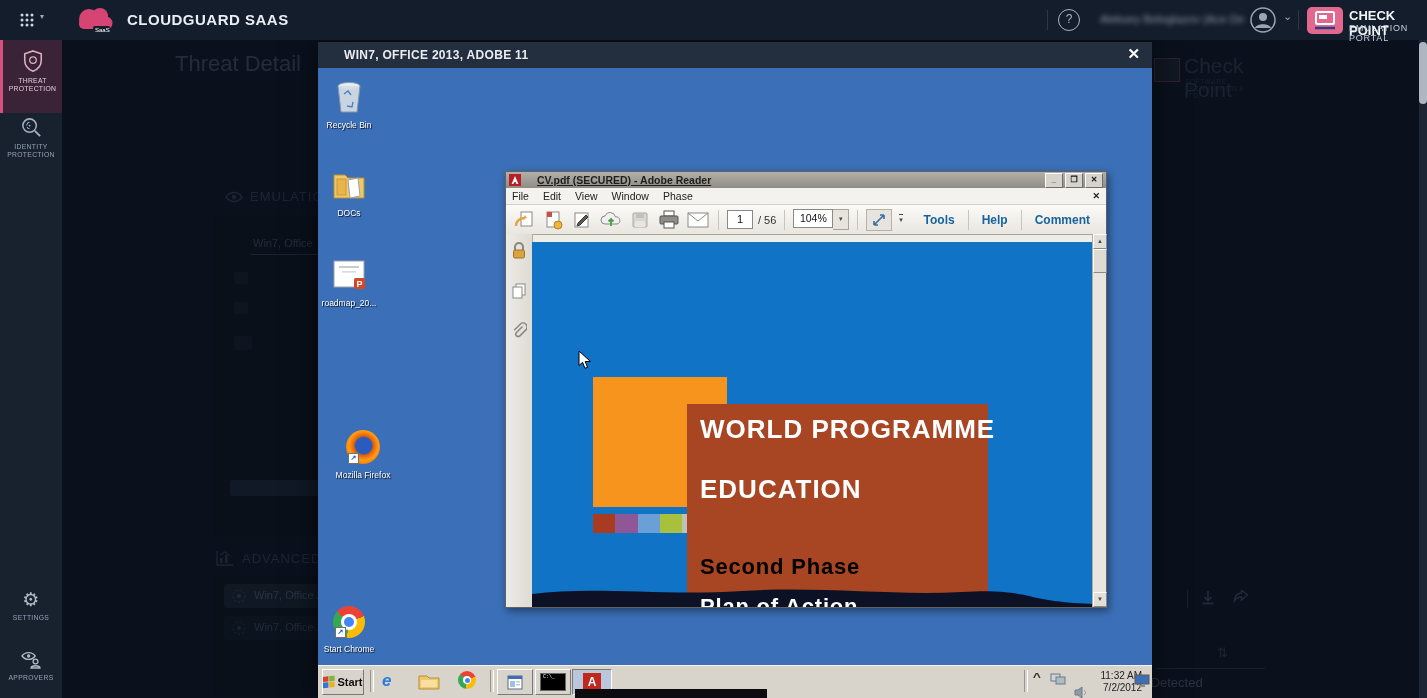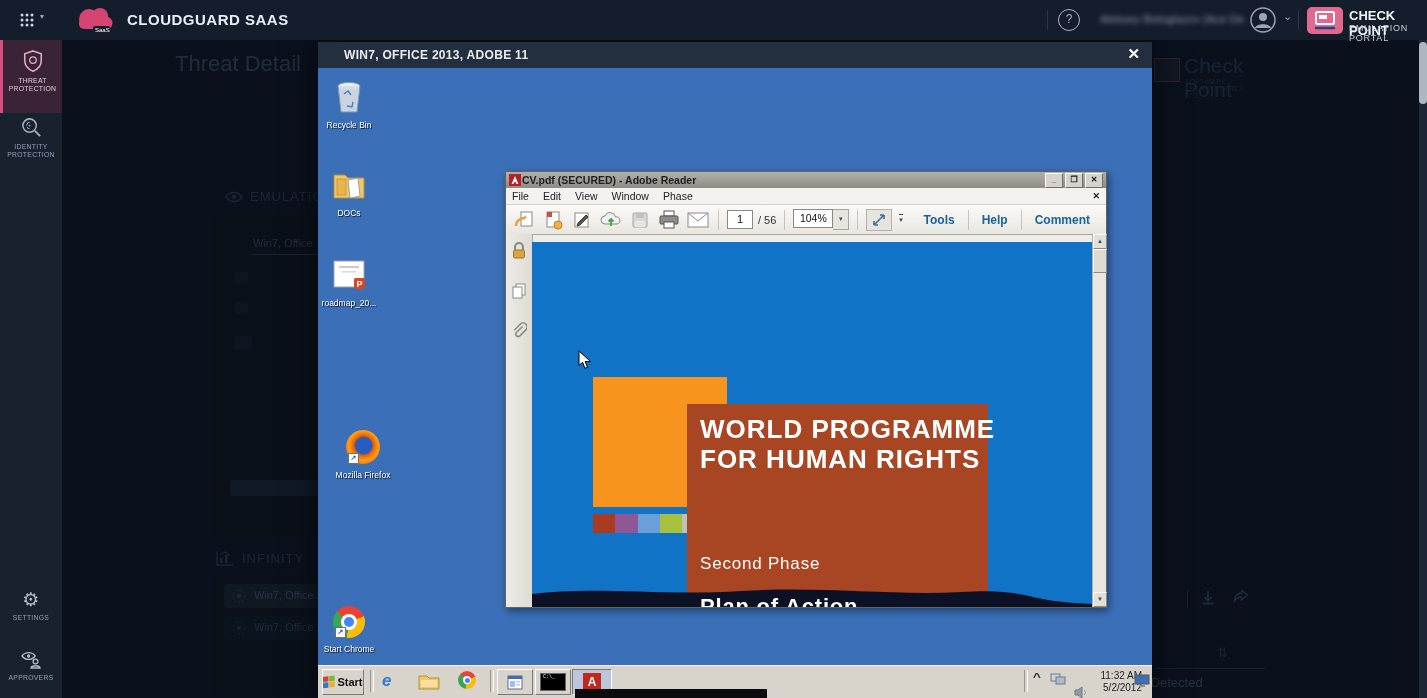--- a/index.html
+++ b/index.html
@@ -22,22 +22,22 @@
   #desktop{position:absolute;left:0;top:26px;width:834px;height:597px;background:#3b70b8;overflow:hidden;}
   .dicon{position:absolute;width:60px;text-align:center;cursor:default;}
   .dicon .lbl{display:block;margin-top:2px;font-size:8.5px;color:#fff;text-shadow:1px 1px 1px rgba(0,0,0,.85);}
   .sc-arrow{position:absolute;left:2px;bottom:0;width:9px;height:9px;background:#fff;border:1px solid #6f6f6f;
     font-size:7px;line-height:8px;color:#1b55c4;font-weight:bold;}
   
   #reader{position:absolute;left:187px;top:103px;width:600px;height:435px;background:#efede8;
     border:1px solid #62625e;box-shadow:2px 3px 8px rgba(0,0,0,.45);}
   #rd-title{position:absolute;left:0;top:0;right:0;height:16px;
     background:linear-gradient(#b3b0a9,#8f8c85);display:flex;align-items:center;padding:0 3px;}
-  #rd-title .t{font-size:10.5px;font-weight:bold;color:#1e1e1e;margin-left:1px;flex:1;
-    white-space:nowrap;overflow:hidden;}
+  #rd-title .t{font-size:10.5px;font-weight:bold;color:#1e1e1e;margin-left:16px;flex:1;
+    white-space:nowrap;overflow:hidden;text-decoration:underline;}
   .winbtn{width:16px;height:13px;margin-left:2px;background:#d6d3cc;border:1px solid;
     border-color:#fff #6e6e6e #6e6e6e #fff;font-size:8px;line-height:11px;text-align:center;
     color:#111;font-weight:bold;}
   #rd-menu{position:absolute;left:0;top:16px;right:0;height:16px;background:#f4f2ee;
     border-bottom:1px solid #d2cfc8;display:flex;align-items:center;padding-left:6px;gap:14px;}
   #rd-menu span{font-size:10.5px;color:#222;}
   #rd-tools{position:absolute;left:0;top:33px;right:0;height:29px;
     background:linear-gradient(#fbfaf7,#e9e6e0);border-bottom:1px solid #a9a59d;
     display:flex;align-items:center;padding:0 6px;gap:5px;}
   .tsep{width:1px;height:20px;background:#c9c5bd;margin:0 3px;}
@@ -186,21 +186,21 @@
   <div class="abs ghost" style="left:168px;top:440px;width:92px;height:16px;background:#1b2737;"></div>
 
   <div class="abs" style="left:154px;top:510px;">
     <svg width="18" height="16" viewBox="0 0 18 16">
       <path d="M1 1v14h16" stroke="#2e3c52" stroke-width="1.4" fill="none"></path>
       <rect x="4" y="8" width="2.5" height="5" fill="#2e3c52"></rect>
         <rect x="9" y="5" width="2.5" height="8" fill="#2e3c52"></rect>
       <path d="M4 5l5-3 5 4" stroke="#2e3c52" stroke-width="1.2" fill="none"></path>
     </svg>
   </div>
-  <div class="abs" style="left:180px;top:511px;font-size:13px;letter-spacing:1px;color:#2f3d54;">INFINITY</div>
+  <div class="abs" style="left:180px;top:511px;font-size:13px;letter-spacing:1px;color:#2f3d54;">ADVANCED</div>
   <div class="abs ghost" style="left:152px;top:536px;width:600px;height:120px;background:#0d1624;"></div>
   <div class="abs" style="left:162px;top:544px;width:260px;height:24px;background:#1a2534;border-radius:3px;">
     <svg class="abs" style="left:8px;top:5px;" width="14" height="14" viewBox="0 0 14 14">
       <circle cx="7" cy="7" r="6" fill="none" stroke="#3a4a5e" stroke-width="1" stroke-dasharray="2 2"></circle>
       <circle cx="7" cy="7" r="2" fill="#3a4a5e"></circle>
     </svg>
     <span class="abs" style="left:30px;top:5px;font-size:11px;color:#46566c;">Win7, Office 2</span>
   </div>
   <div class="abs" style="left:162px;top:576px;width:260px;height:24px;background:#121c2a;border-radius:3px;">
     <svg class="abs" style="left:8px;top:5px;" width="14" height="14" viewBox="0 0 14 14">
@@ -413,22 +413,22 @@
         <div class="abs" style="left:61px;top:272px;height:19px;display:flex;">
             <div style="width: 22.3px; height: 19px; background: rgb(169, 59, 32);"></div>
             <div style="width: 22.3px; height: 19px; background: rgb(143, 87, 150);"></div>
             <div style="width: 22.3px; height: 19px; background: rgb(106, 159, 216);"></div>
             <div style="width: 22.3px; height: 19px; background: rgb(168, 193, 61);"></div>
             <div style="width: 22.3px; height: 19px; background: rgb(191, 192, 186);"></div>
             <div style="width: 22.3px; height: 19px; background: rgb(247, 148, 30);"></div>
           </div>
         <div class="abs" style="left:155px;top:162px;width:301px;height:211px;background:#a84523;"></div>
         <div class="abs pdf-head" style="left:168px;top:172px;">WORLD PROGRAMME</div>
-        <div class="abs pdf-head" style="left:168px;top:202px;">FOR HUMAN RIGHTS</div>
-        <div class="abs" style="left:168px;top:312px;font-size:17px;font-weight:normal;color:#ffffff;letter-spacing:.8px;">Second Phase</div>
+        <div class="abs pdf-head" style="left:168px;top:232px;">EDUCATION</div>
+        <div class="abs" style="left:168px;top:312px;font-size:22px;font-weight:bold;color:#000000;letter-spacing:.8px;">Second Phase</div>
         <svg class="abs" style="left:0;top:338px;" width="561" height="34" viewBox="0 0 561 34">
           <path d="M0 14 C60 6 130 16 210 11 S 360 16 430 12 490 22 561 24 L561 34 L0 34 Z" fill="#0d1126"></path>
         </svg>
         <div class="abs" style="left:168px;top:352px;font-size:22px;font-weight:bold;color:#fff;letter-spacing:.8px;">Plan of Action</div>
         <svg class="abs" style="left:46px;top:108px;" width="14" height="20" viewBox="0 0 14 20">
           <path d="M1 1v14.5l3.6-3.2 2.3 6 2.6-1-2.3-5.8h5.3z" fill="#fff" stroke="#000" stroke-width="1"></path>
         </svg>
       </div>
 
       <div id="rd-scroll">
@@ -497,21 +497,21 @@
     </span>
     <span class="abs tray-ico" style="left:756px;top:7px;">
       <svg width="15" height="13" viewBox="0 0 15 13">
           <path d="M1 4h3l4-3v11l-4-3H1z" fill="#8f9aa5" stroke="#6e7a86"></path>
       <path d="M10 4c2 1.5 2 3.5 0 5" fill="none" stroke="#8f9aa5"></path>
         </svg>
       
     </span>
     <div class="abs" style="left:778px;top:4px;width:46px;text-align:right;font-size:10px;line-height:12px;color:#222;">
       <span style="display:block;">11:32 AM</span>
-      <span style="display:block;">5/2/2012</span>
+      <span style="display:block;">7/2/2012</span>
     </div>
     <span class="abs" style="left:816px;top:8px;">
       <svg width="16" height="14" viewBox="0 0 16 14">
           <rect x="1" y="1" width="14" height="9" fill="#3c6fb5" stroke="#5a5a55"></rect>
       <rect x="5" y="11" width="6" height="2" fill="#8f8d88"></rect>
         </svg>
     </span>
   </div>
 </div>
 

